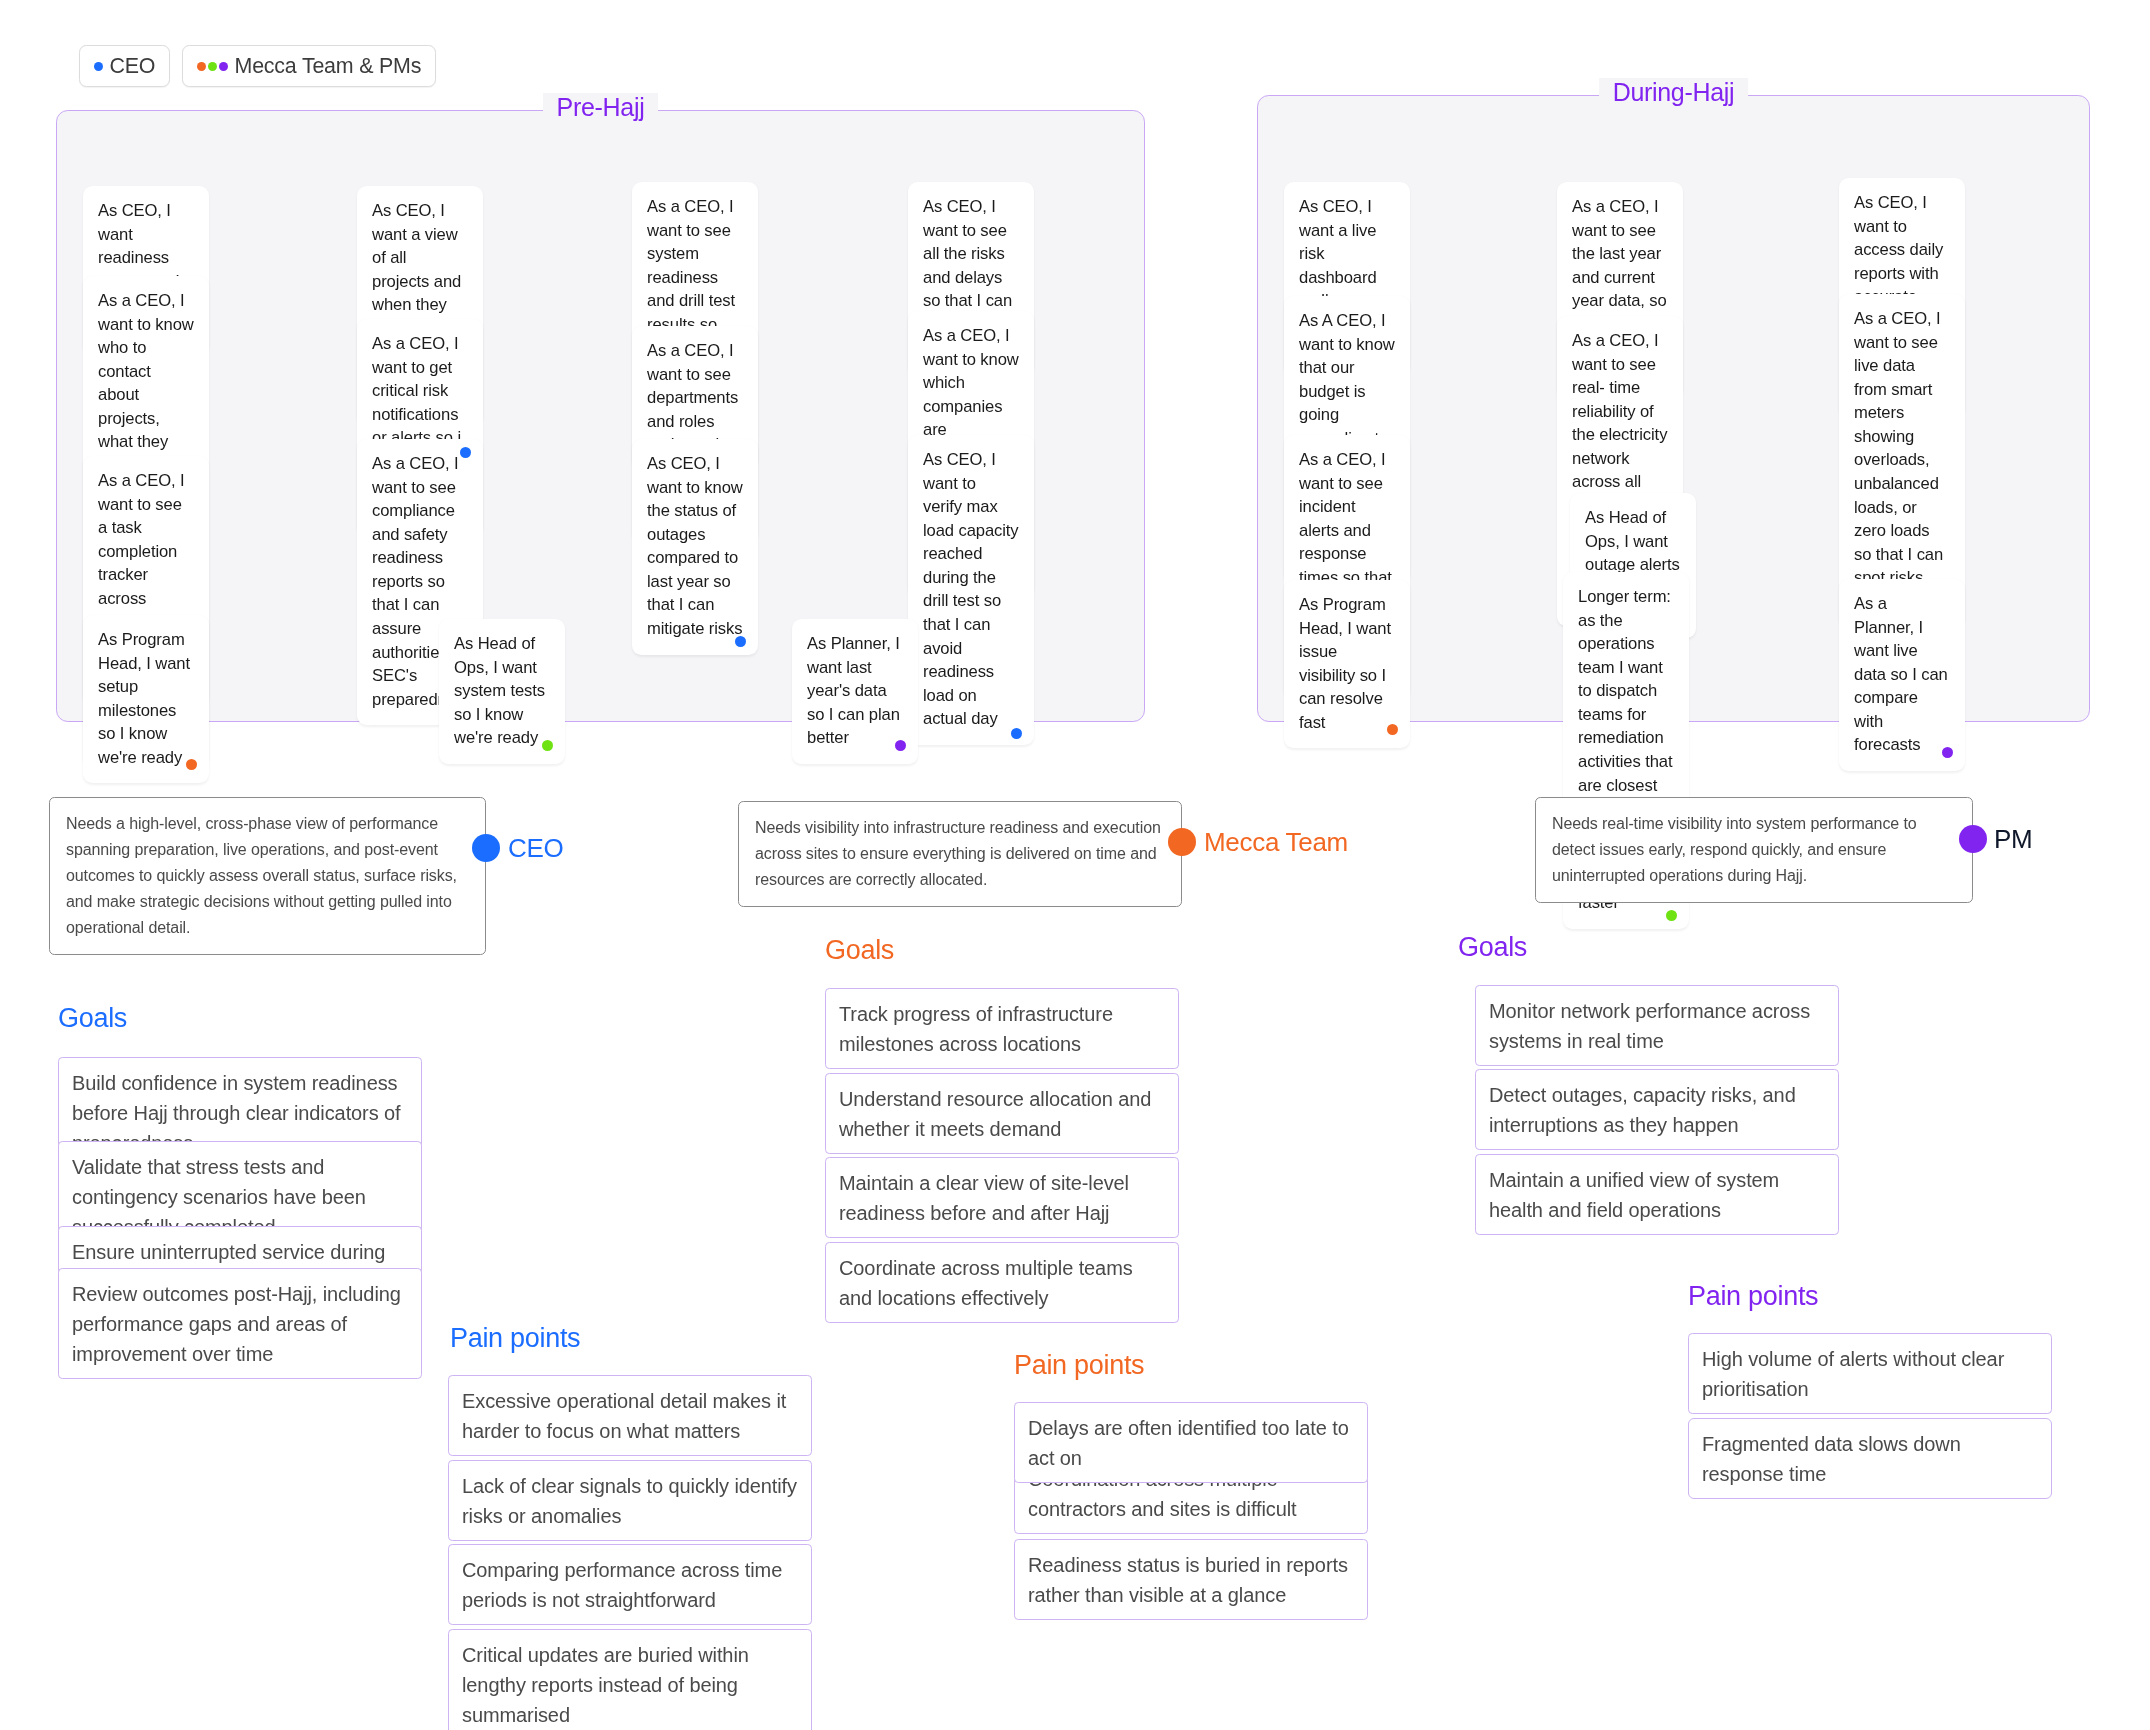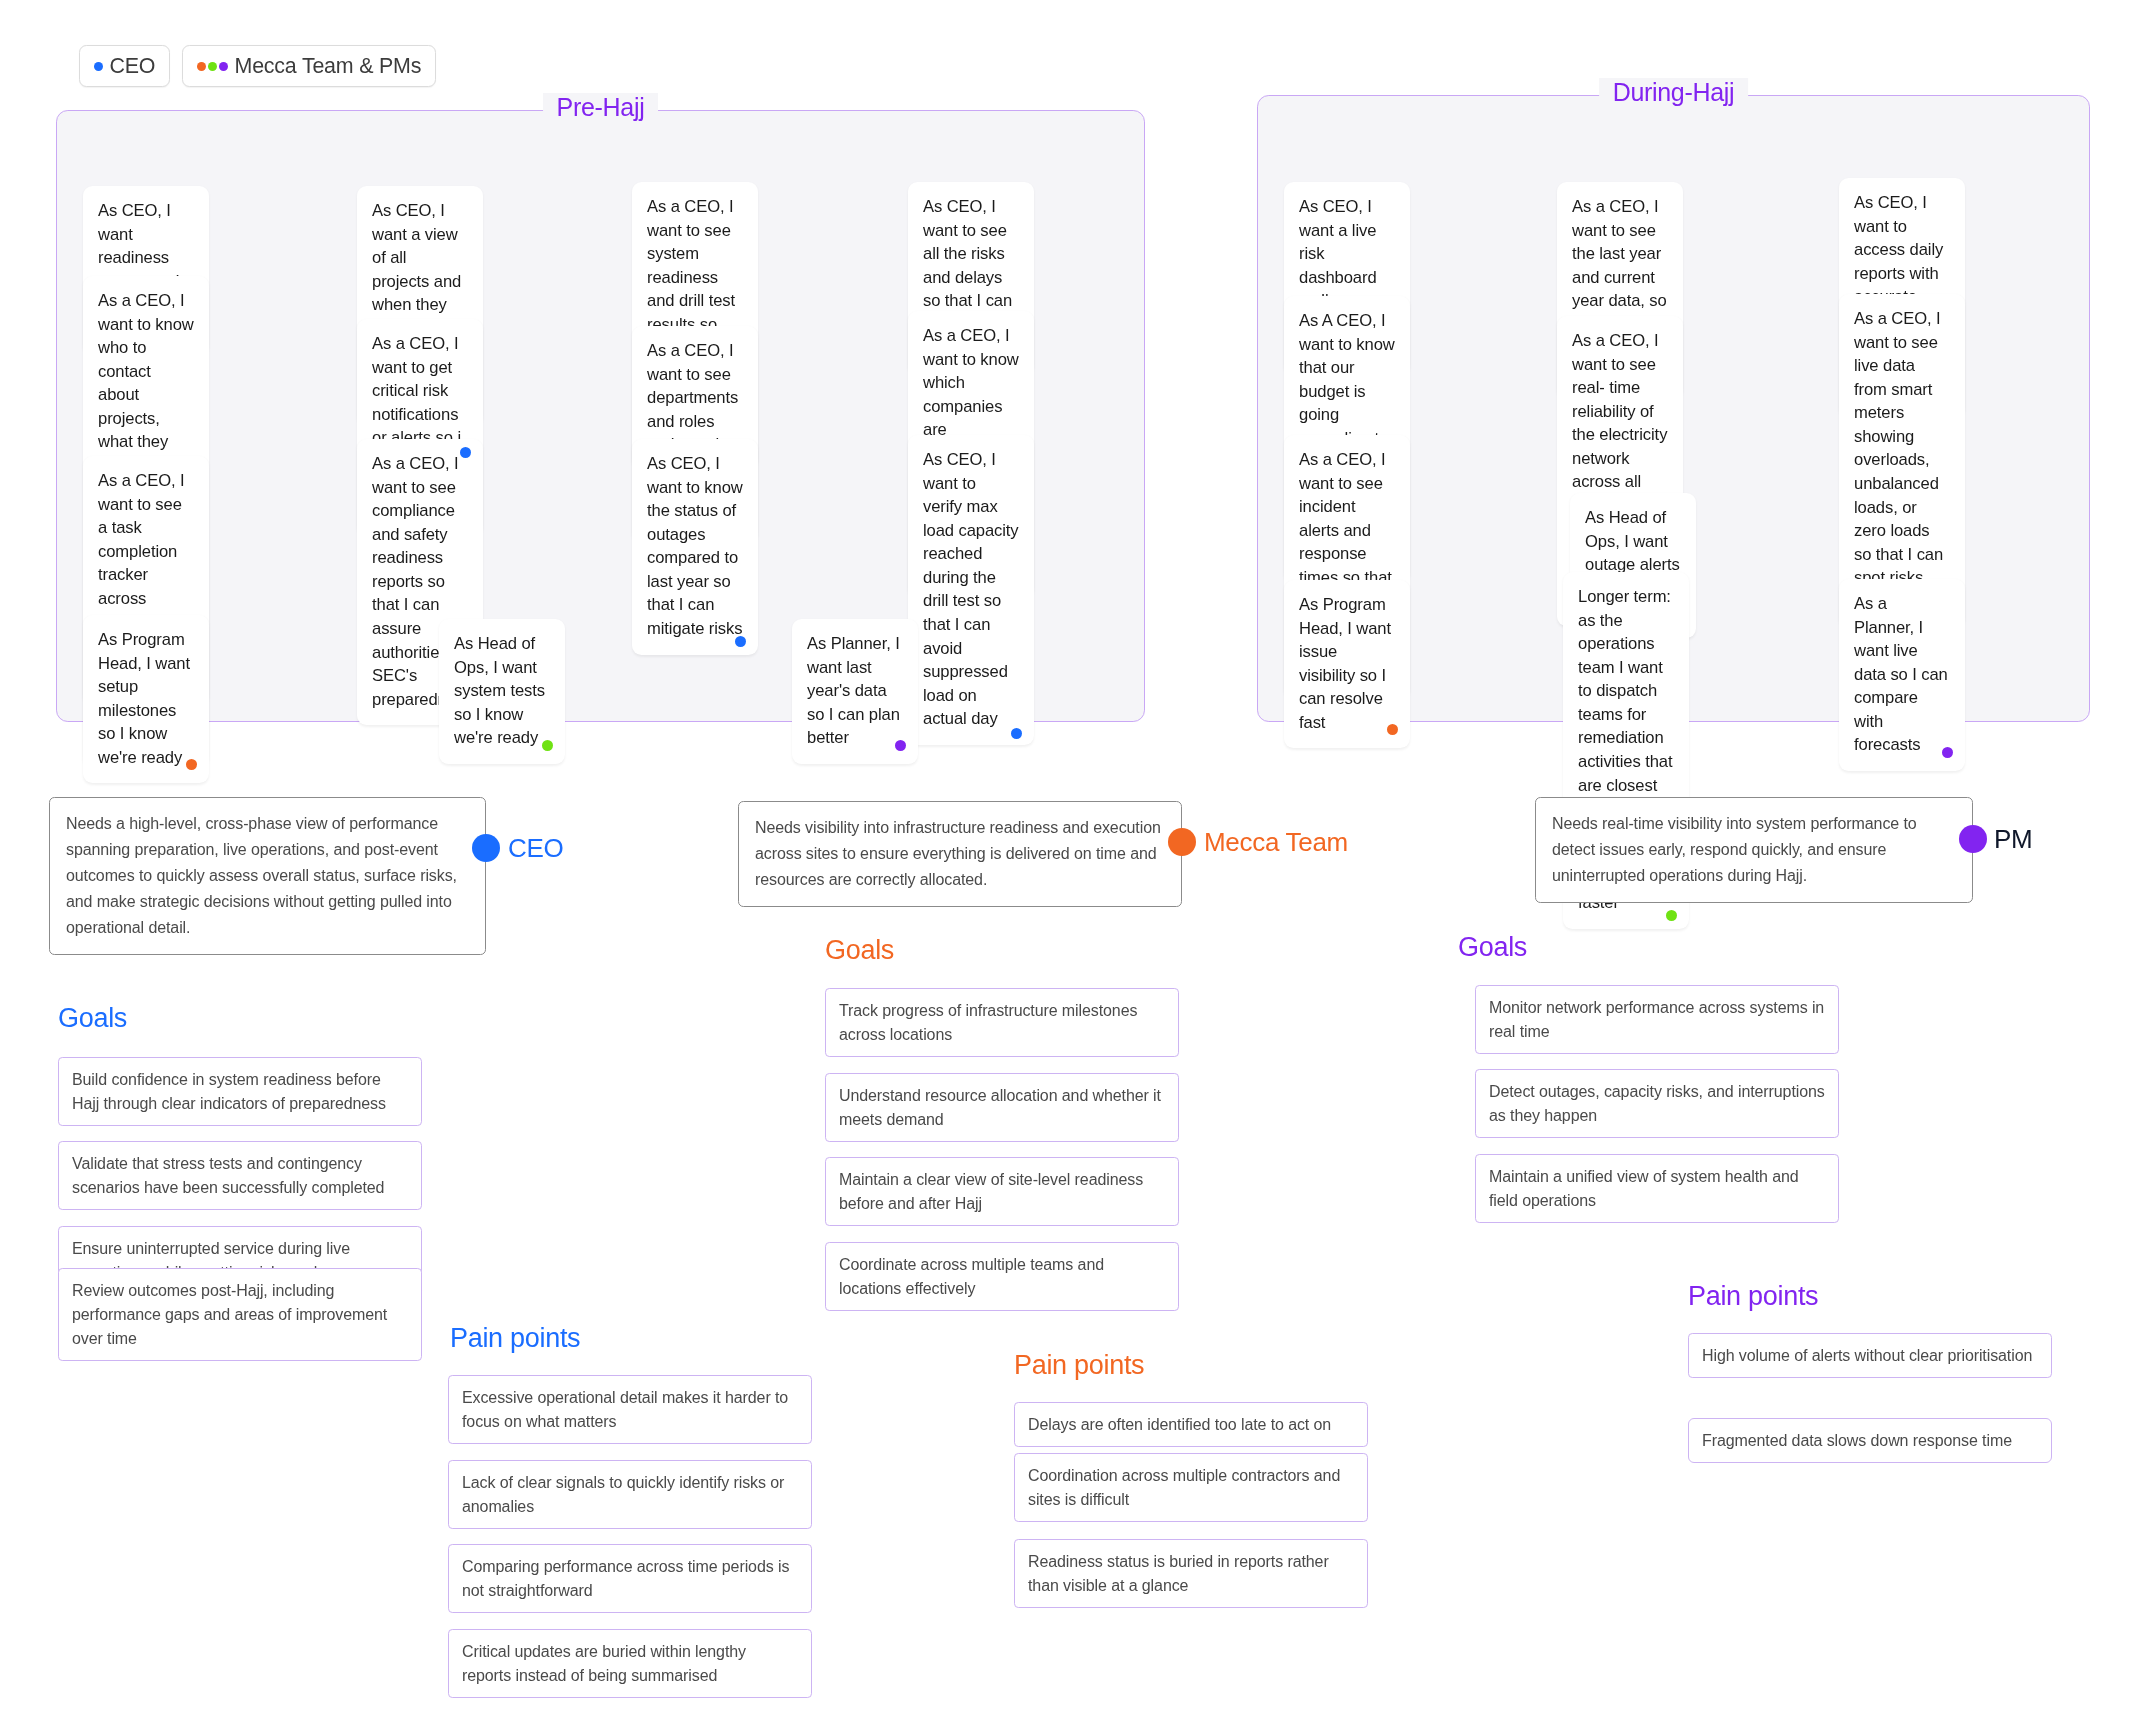--- a/index.html
+++ b/index.html
@@ -71,21 +71,21 @@
   .persona-name { position: absolute; font-size: 26px; letter-spacing: -0.3px; white-space: nowrap; }
 
   .section-head { position: absolute; font-size: 27px; letter-spacing: -0.3px; }
 
   .item-card {
     position: absolute;
     border: 1.1px solid #cdb4f3;
     border-radius: 4.3px;
     background: #fff;
     padding: 9.6px 13px;
-    font-size: 16px;
+    font-size: 20px;
     line-height: 1.5;
     color: #4a4a4a;
     letter-spacing: -0.1px;
   }
 </style>
 </head>
 <body>
 
 <div class="canvas">
 
@@ -151,21 +151,21 @@
 
   <div class="story" style="left:908px; top:182px; width:126px;">
     <span>As CEO, I want to see all the risks and delays so that I can unblock issues</span>
     <span class="bubble" style="background:#1a6dff; right:11.8px; bottom:7.5px;"></span>
   </div>
   <div class="story" style="left:908px; top:311px; width:126px;">
     <span>As a CEO, I want to know which companies are associated with SEC, so I can strengthen the partnership</span>
     <span class="bubble" style="background:#1a6dff; right:11.8px; bottom:7.5px;"></span>
   </div>
   <div class="story" style="left:908px; top:435px; width:126px;">
-    <span>As CEO, I want to verify max load capacity reached during the drill test so that I can avoid suppressed load on actual day</span>
+    <span>As CEO, I want to verify max load capacity reached during the drill test so that I can avoid readiness load on actual day</span>
     <span class="bubble" style="background:#1a6dff; right:11.8px; bottom:5.4px;"></span>
   </div>
 
   <div class="story" style="left:83px; top:615px; width:126px;">
     <span>As Program Head, I want setup milestones so I know we're ready</span>
     <span class="bubble" style="background:#f26722; right:11.8px; bottom:13px;"></span>
   </div>
   <div class="story" style="left:439px; top:619px; width:126px;">
     <span>As Head of Ops, I want system tests so I know we're ready</span>
     <span class="bubble" style="background:#6fe213; right:11.8px; bottom:13px;"></span>

